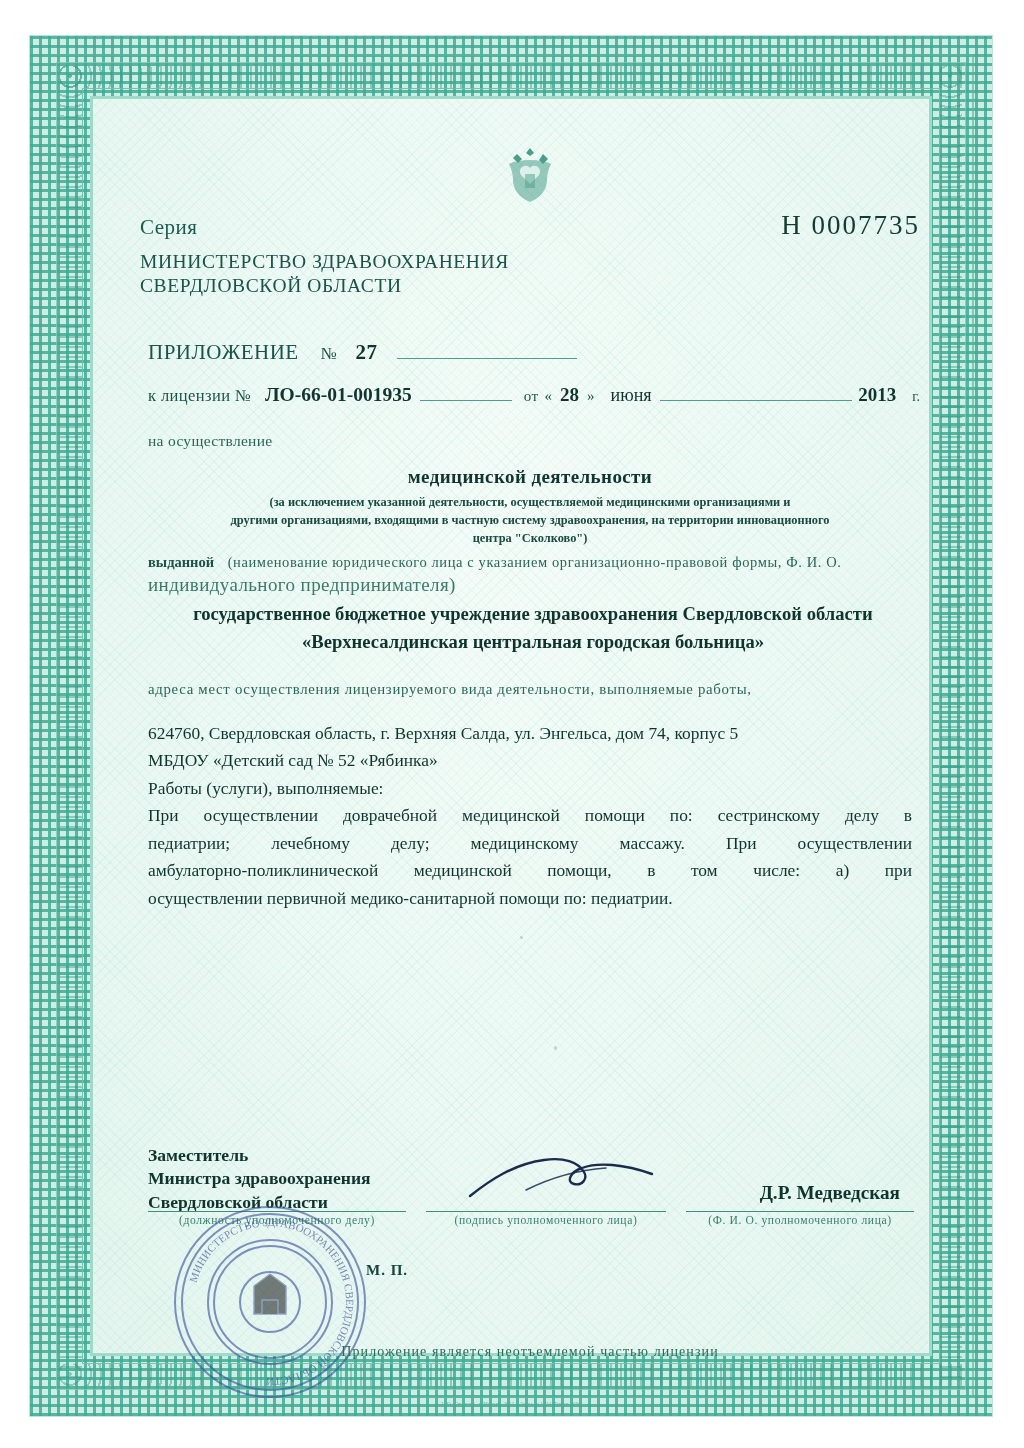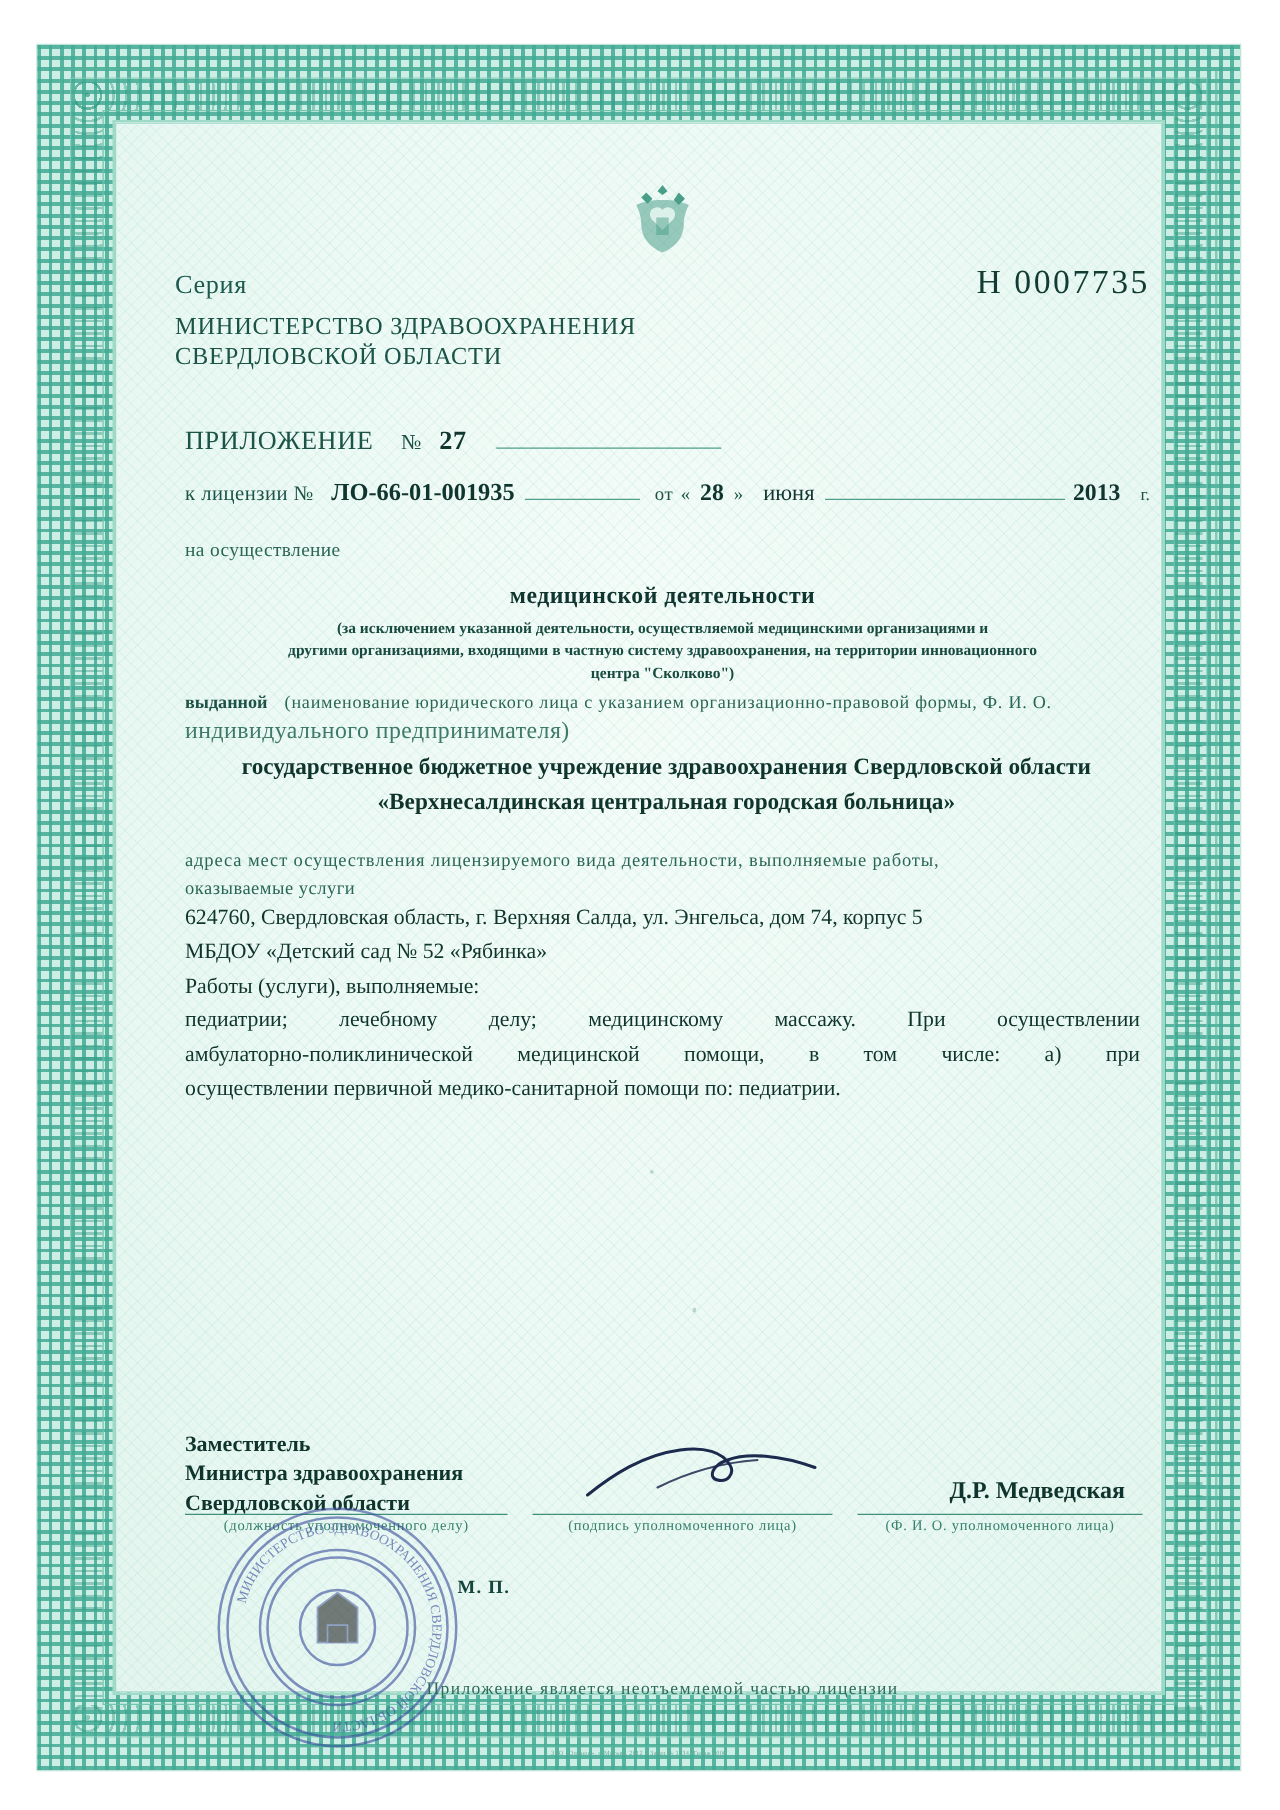--- a/index.html
+++ b/index.html
@@ -133,20 +133,21 @@
   }
 
   .appendix-row {
     position: absolute;
     top: 218px; left: 8px; right: 0;
     display: flex;
     align-items: baseline;
     font-size: 21px;
     color: #1b5346;
     letter-spacing: .5px;
+    text-align: center;
   }
   .appendix-word { margin-right: 22px; }
   .num-sign { margin-right: 14px; font-size: 17px; }
   .appendix-value {
     font-weight: bold;
     color: #10352e;
     font-size: 21px;
     min-width: 30px;
   }
   .rule {
@@ -434,27 +435,27 @@
       <div class="issued-row">
         <span class="issued-word">выданной</span>
         <span class="issued-hint">(наименование юридического лица с указанием организационно-правовой формы, Ф. И. О.</span>
       </div>
       <div class="issued-hint2">индивидуального предпринимателя)</div>
 
       <div class="org-name">государственное бюджетное  учреждение здравоохранения Свердловской области «Верхнесалдинская центральная городская больница»</div>
 
       <div class="addr-hint">
         <div>адреса мест осуществления лицензируемого вида деятельности, выполняемые работы,</div>
-        <div style="letter-spacing:.4px;">оказываемые  услуги</div>
       </div>
 
       <div class="body-text">
         <p>624760, Свердловская область, г. Верхняя Салда, ул. Энгельса, дом 74, корпус 5</p>
         <p>МБДОУ «Детский сад № 52 «Рябинка»</p>
         <p>Работы (услуги), выполняемые:</p>
+        <p class="justify">При осуществлении доврачебной медицинской помощи по: сестринскому делу в</p>
         <p class="justify">педиатрии; лечебному делу; медицинскому массажу. При осуществлении</p>
         <p class="justify">амбулаторно-поликлинической медицинской помощи, в том числе: а) при</p>
         <p class="last">осуществлении первичной медико-санитарной помощи по: педиатрии.</p>
       </div>
 
       <div class="sign-block">
         <div class="sign-title">
           <div>Заместитель</div>
           <div>Министра  здравоохранения</div>
           <div>Свердловской области</div>

